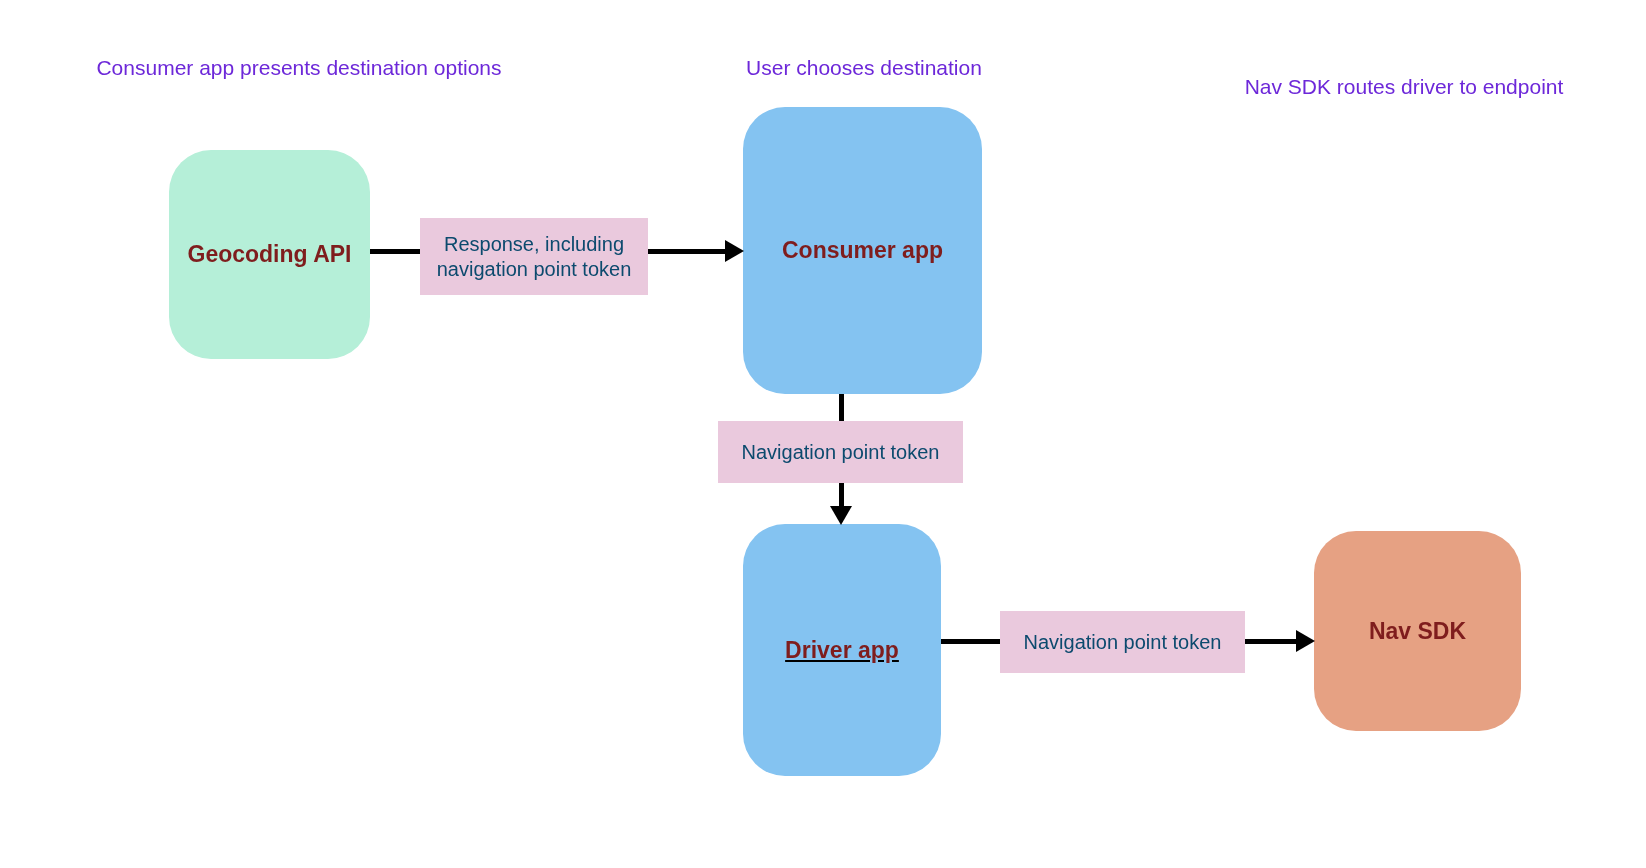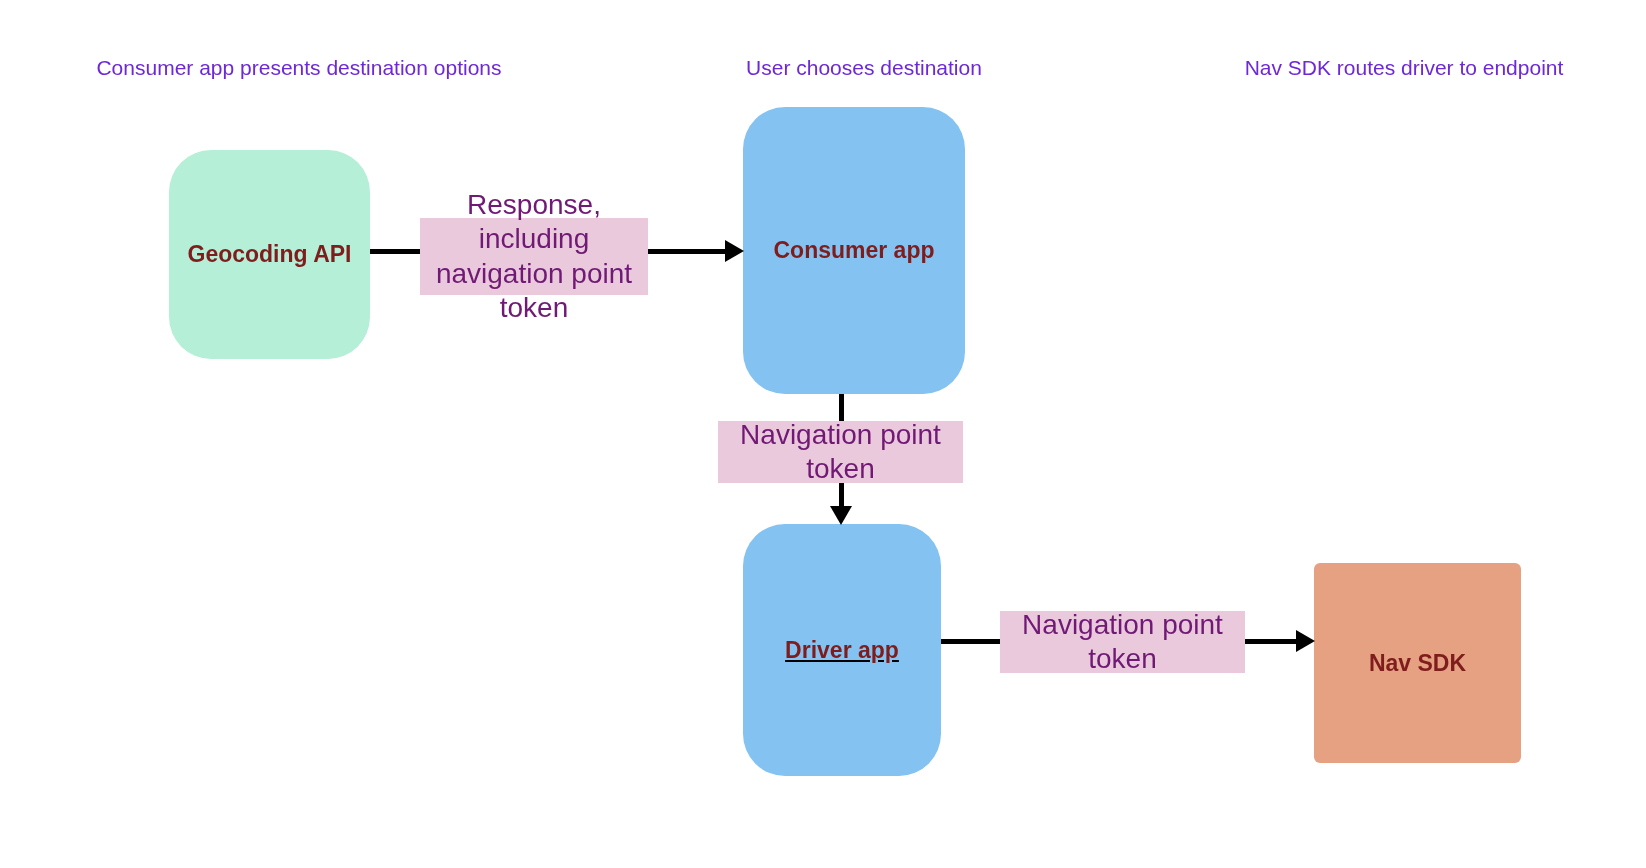--- a/index.html
+++ b/index.html
@@ -35,23 +35,23 @@
     font-weight: bold;
     color: #7f1d1d;
     white-space: nowrap;
   }
   .edge-label {
     position: absolute;
     display: flex;
     align-items: center;
     justify-content: center;
     text-align: center;
-    font-size: 28px;
+    font-size: 20px;
     line-height: 1.22;
-    color: #701a75;
+    color: #0c4a6e;
   }
   .arrow-seg {
     position: absolute;
     background: #000000;
   }
   .arrowhead-right {
     position: absolute;
     width: 0;
     height: 0;
     border-top: 11px solid transparent;
@@ -62,27 +62,27 @@
     position: absolute;
     width: 0;
     height: 0;
     border-left: 11px solid transparent;
     border-right: 11px solid transparent;
     border-top: 19px solid #000000;
   }
 
   
   #node-geocoding { left: 169px; top: 150px; width: 201px; height: 209px; }
-  #node-consumer  { left: 743px; top: 107px; width: 222px; height: 287px; }
+  #node-consumer  { left: 743px; top: 107px; width: 239px; height: 287px; }
   #node-driver    { left: 743px; top: 524px; width: 198px; height: 252px; }
-  #node-navsdk    { left: 1314px; top: 563px; width: 207px; height: 200px; border-radius: 6px; }
+  #node-navsdk    { left: 1314px; top: 531px; width: 207px; height: 200px; }
 
   #header-left   { left: 299px; }
   #header-center { left: 864px; }
-  #header-right  { left: 1404px; }
+  #header-right  { left: 1404px; margin-top: 19px; }
 
   #edge-label-response { left: 420px; top: 218px; width: 228px; height: 77px; }
   #edge-label-token-1  { left: 718px; top: 421px; width: 245px; height: 62px; }
   #edge-label-token-2  { left: 1000px; top: 611px; width: 245px; height: 62px; }
 
   #arrow1-seg1 { left: 370px; top: 249px; width: 50px; height: 5px; }
   #arrow1-seg2 { left: 648px; top: 249px; width: 78px; height: 5px; }
   #arrow1-head { left: 725px; top: 240px; }
 
   #arrow2-seg1 { left: 839px; top: 394px; width: 5px; height: 27px; }

